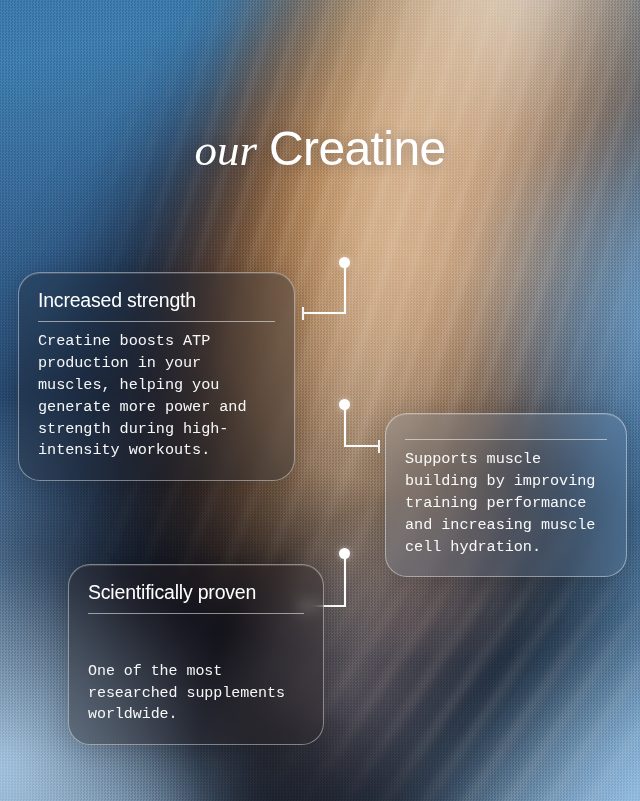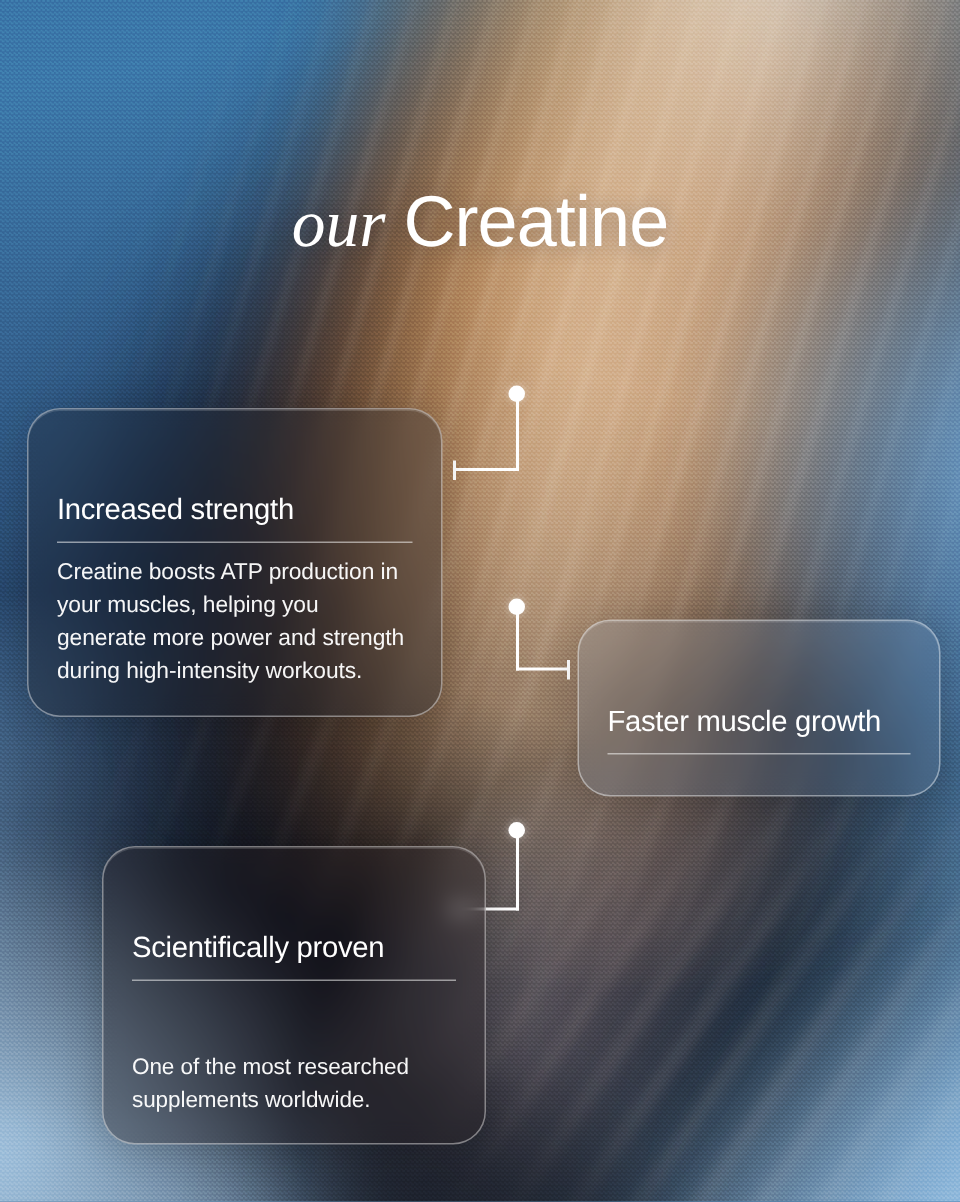--- a/index.html
+++ b/index.html
@@ -236,33 +236,33 @@
     padding:16px 19px 18px 19px;
     overflow:hidden;
   }
   .card-title {
     color:#ffffff;
     font-size:19.5px;
     font-weight:400;
     letter-spacing:-0.2px;
     line-height:1.18;
     white-space:nowrap;
-    margin-top:40px;
   }
   .card-divider {
     height:1px;
     background:rgba(255,255,255,0.52);
     margin:9px 0 9px 0;
   }
   .card-body {
     color:rgba(255,255,255,0.96);
     font-size:15.2px;
     font-weight:400;
     line-height:1.44;
     letter-spacing:-0.05px;
+    font-family:Liberation Mono, monospace;
   }
 
   
   #card-strength {
     left:18px; top:272px; width:277px;
     background:rgba(30,34,48,0.34);
   }
   #card-growth {
     left:385px; top:413px; width:242px;
     background:rgba(120,150,186,0.20);
@@ -317,22 +317,22 @@
     <div class="c-cap" style="left:302px; top:600px;"></div>
   </div>
 
   <div class="card" id="card-strength">
     <div class="card-title">Increased strength</div>
     <div class="card-divider"></div>
     <div class="card-body">Creatine boosts ATP production in your muscles, helping you generate more power and strength during high-intensity workouts.</div>
   </div>
 
   <div class="card" id="card-growth">
-    <div class="card-title">Faster muscle growth</div>
     <div class="card-divider"></div>
+    <div class="card-body">Supports muscle building by improving training performance and increasing muscle cell hydration.</div>
   </div>
 
   <div class="card" id="card-proven">
     <div class="card-title">Scientifically proven</div>
     <div class="card-divider"></div>
     <div class="card-body">One of the most researched supplements worldwide.</div>
   </div>
 
 </div>
 

